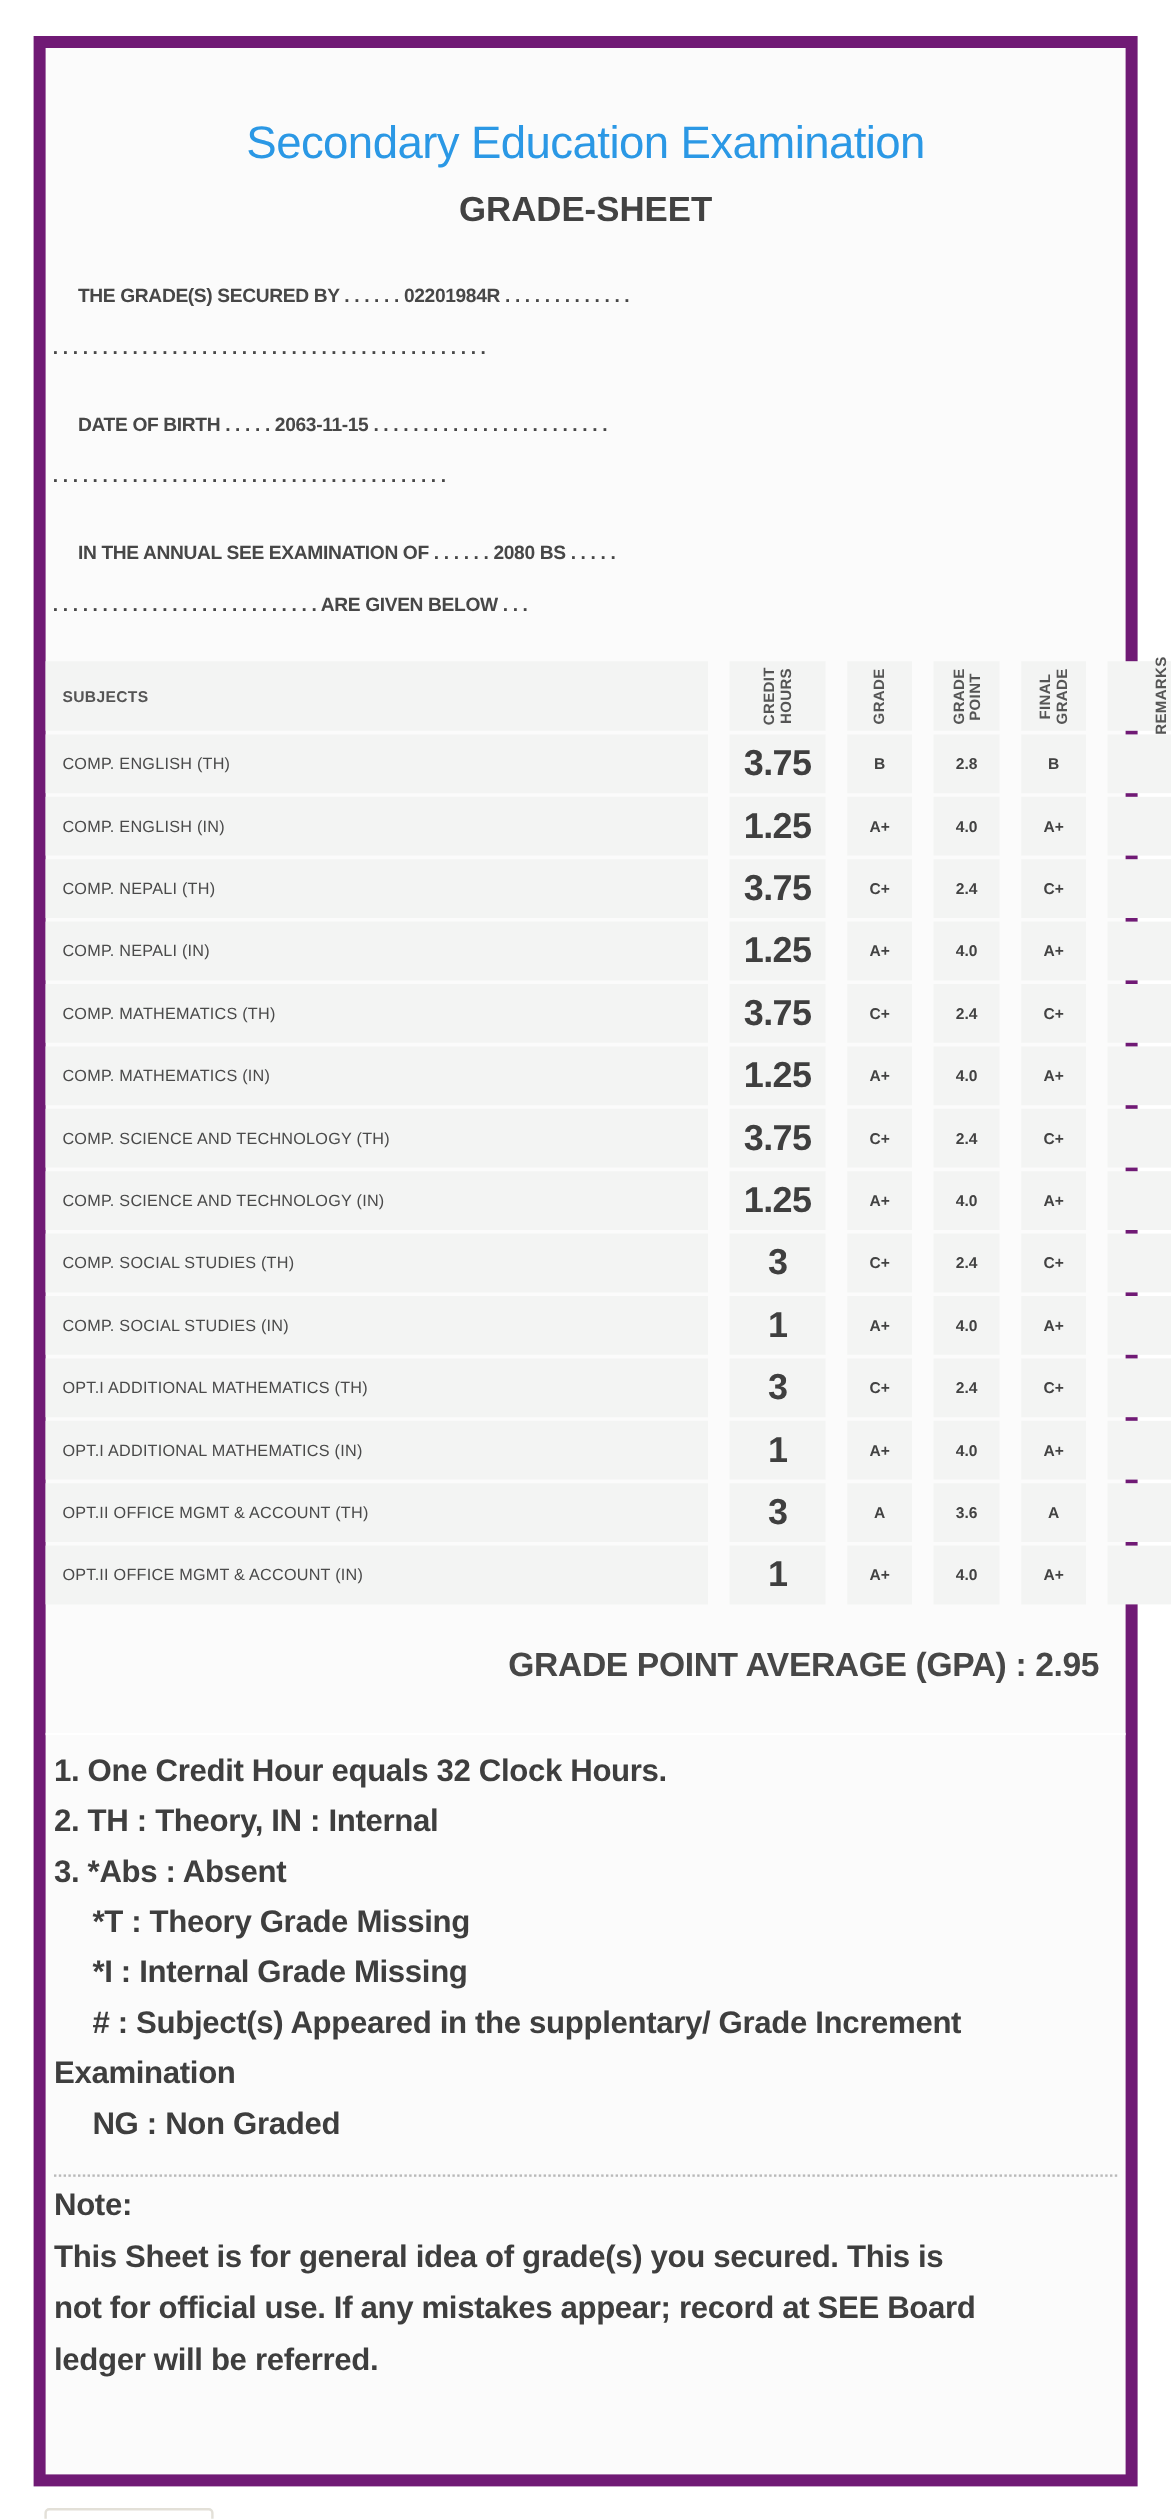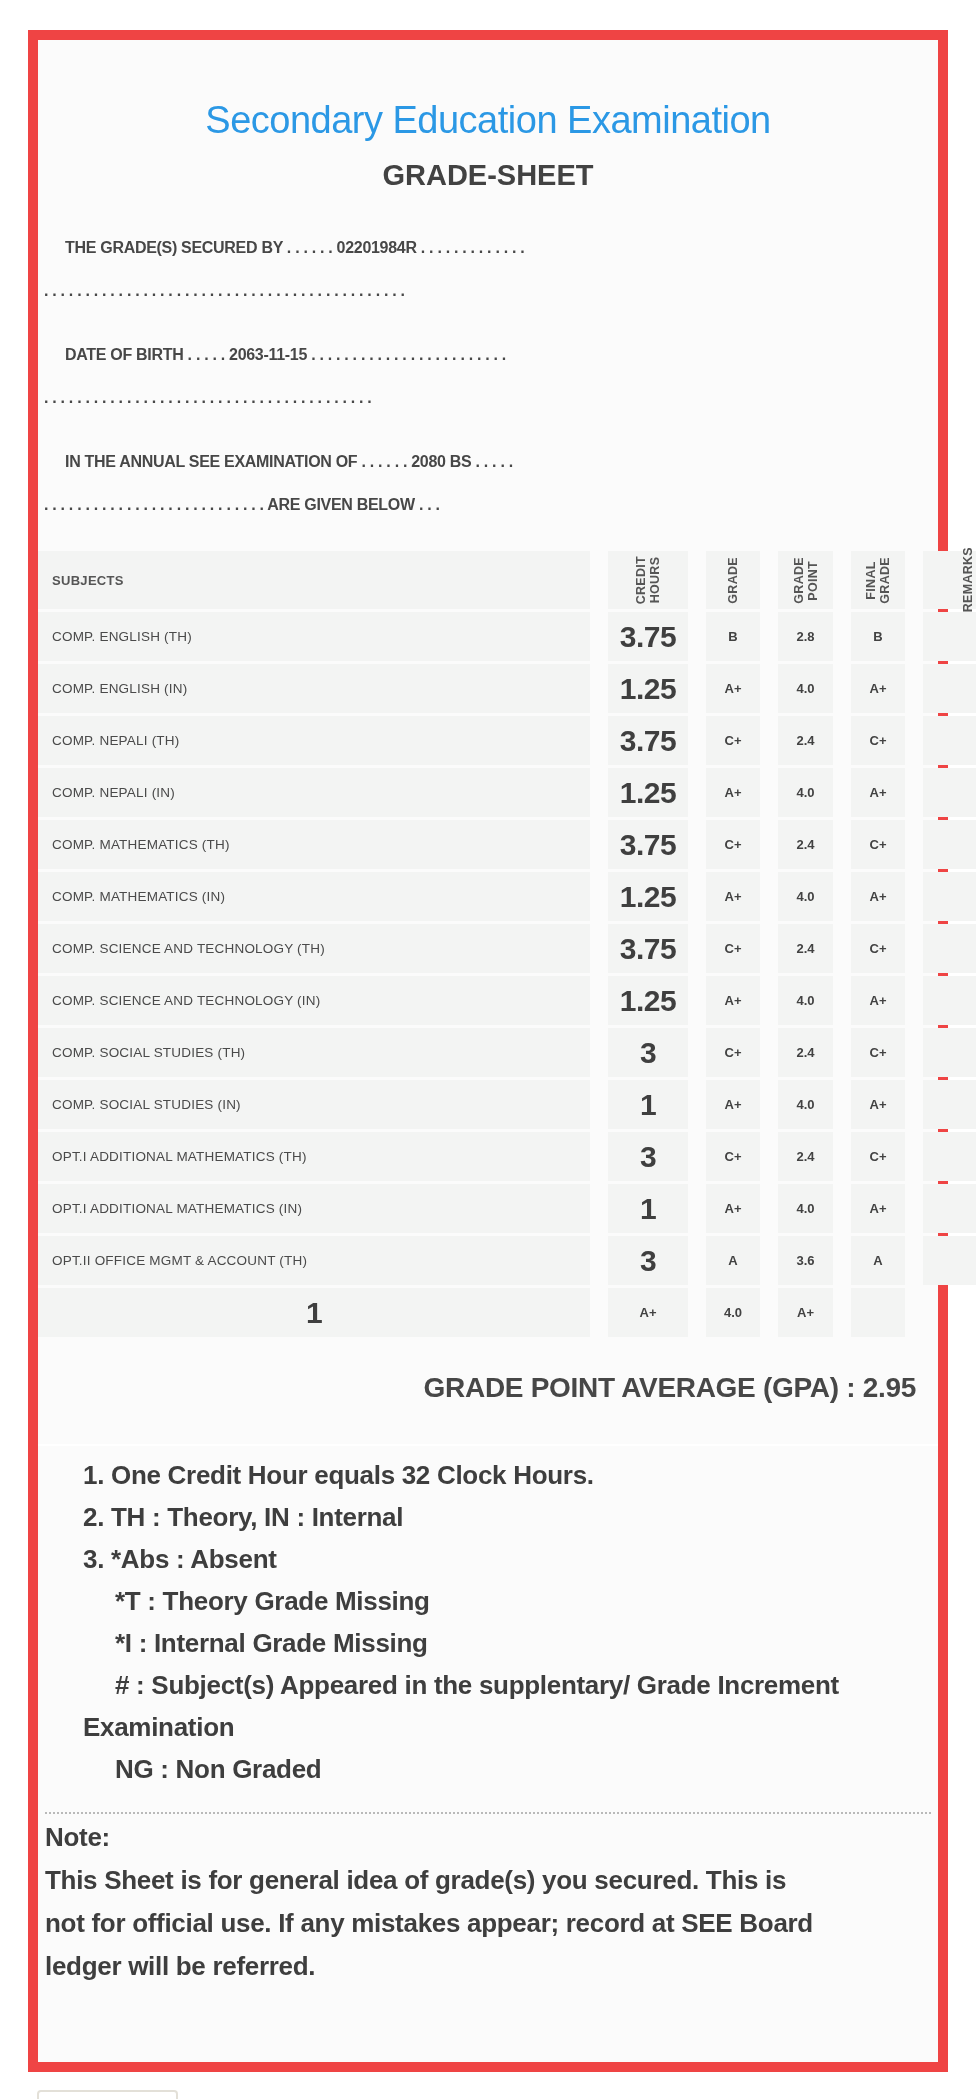--- a/index.html
+++ b/index.html
@@ -6,21 +6,21 @@
   body{
     width:976px;height:2099px;overflow:hidden;
     background:#ffffff;
     font-family:"Liberation Sans", sans-serif;
     color:#454545;
     position:relative;
   }
   .card{
     margin:30px 28px 0 28px;
     width:920px;height:2042px;
-    background:#ef4444;
+    background:#701a75;
     box-sizing:border-box;
     padding:10px;
   }
   .panel{
     background:#fbfbfb;
     width:900px;height:2022px;
     box-sizing:border-box;
     padding-top:58px;
   }
   .doc-title{
@@ -98,21 +98,20 @@
   .section-divider{
     margin-top:36px;
     border-top:2px solid #ffffff;
     height:0;
   }
   .notes-list{
     margin-top:8px;
     padding-left:7px;
     font-size:26px;line-height:42px;font-weight:700;color:#3e3e3e;
     letter-spacing:-0.3px;
-    margin-left:38px;
   }
   .note-line{display:block;}
   .note-line.indent{text-indent:32px;}
   .dotted-divider{
     margin:22px 7px 0 7px;
     border-top:2px dotted #b9b9b9;
     height:0;
   }
   .note-block{
     margin-top:2px;
@@ -432,20 +431,23 @@
       <span class="grade-text">3.6</span>
     </div>
     <div class="cell center">
       <span class="grade-text">A</span>
     </div>
     <div class="cell center">
       <span class="grade-text"></span>
     </div>
   </div>
           <div class="grid-row data-row">
+    <div class="cell left">
+      <span class="subject-text">OPT.II OFFICE MGMT &amp; ACCOUNT (IN)</span>
+    </div>
     <div class="cell center">
       <span class="credit-text">1</span>
     </div>
     <div class="cell center">
       <span class="grade-text">A+</span>
     </div>
     <div class="cell center">
       <span class="grade-text">4.0</span>
     </div>
     <div class="cell center">

